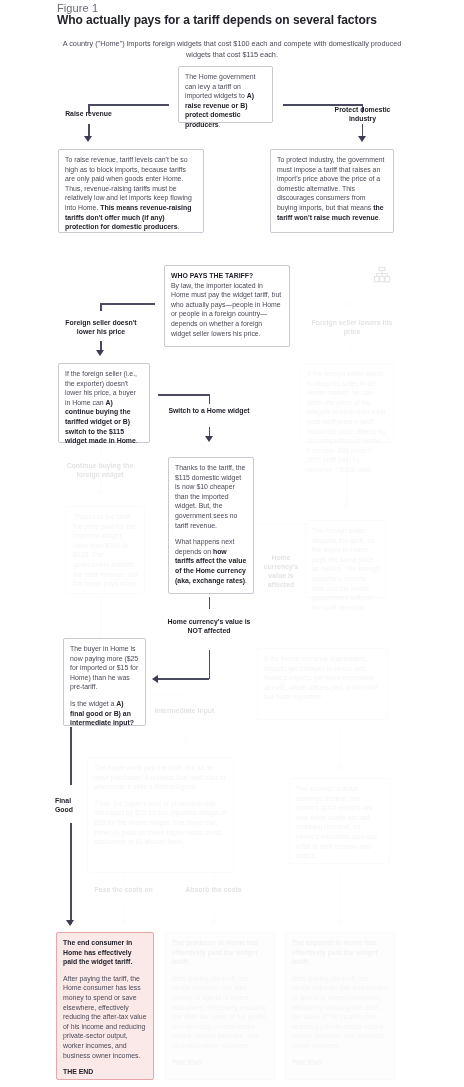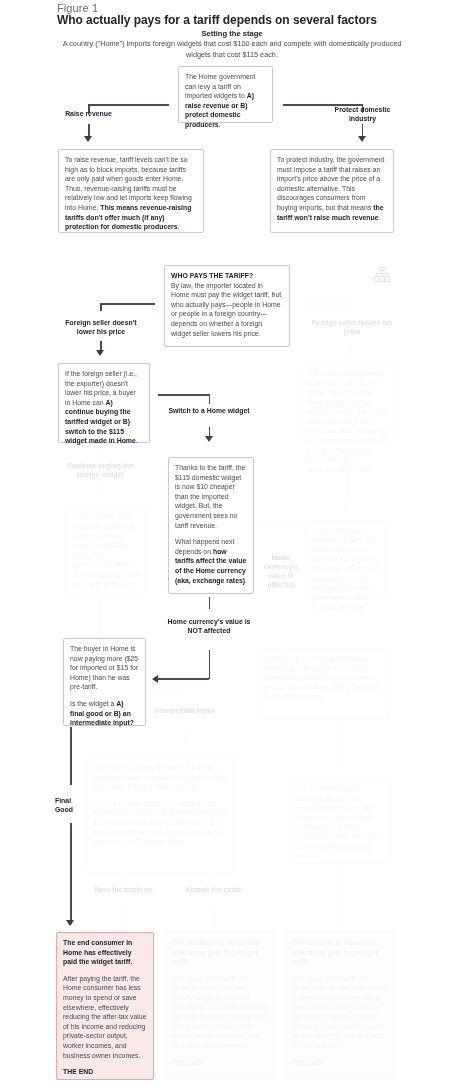--- a/index.html
+++ b/index.html
@@ -136,21 +136,20 @@
   .orgicon { position: absolute; opacity: .22; }
 </style>
 </head>
 <body>
 
 <div class="canvas">
 
   <div class="fig-label">Figure 1</div>
   <div class="fig-title">Who actually pays for a tariff depends on several factors</div>
 
-  <div class="stage-title">Setting the stage</div>
   <div class="stage-body">A country ("Home") imports foreign widgets that cost $100 each and compete with domestically produced widgets that cost $115 each.</div>
 
   <div class="box" style="left:178px; top:66px; width:95px; height:57px;">
     <p><span>The Home government can levy a tariff on imported widgets to </span><b>A) raise revenue or B) protect domestic producers</b><span>.</span></p>
   </div>
 
   <div class="ln h" style="left:88px; top:104px; width:81px;"></div>
   <div class="ln v" style="left:88px; top:104px; height:9px;"></div>
   <div class="ln h" style="left:283px; top:104px; width:80px;"></div>
   <div class="ln v" style="left:361.5px; top:104px; height:9px;"></div>

